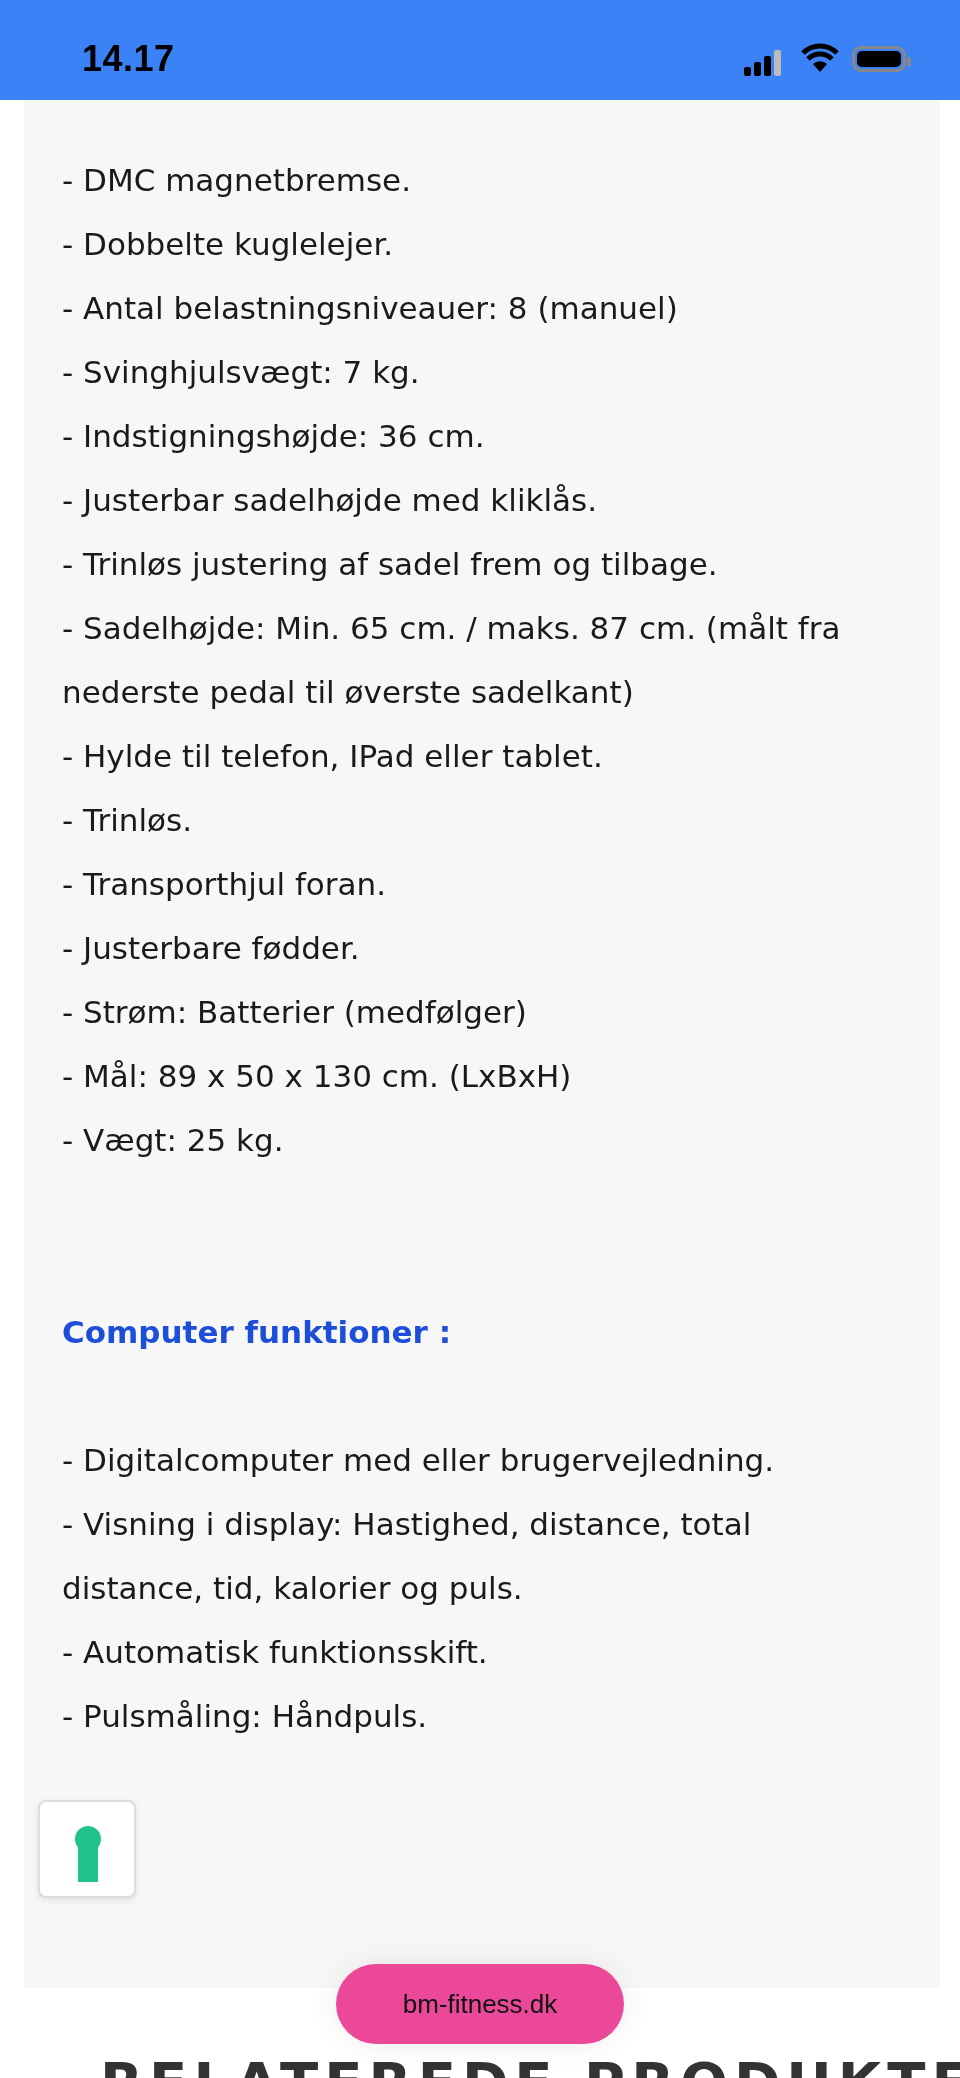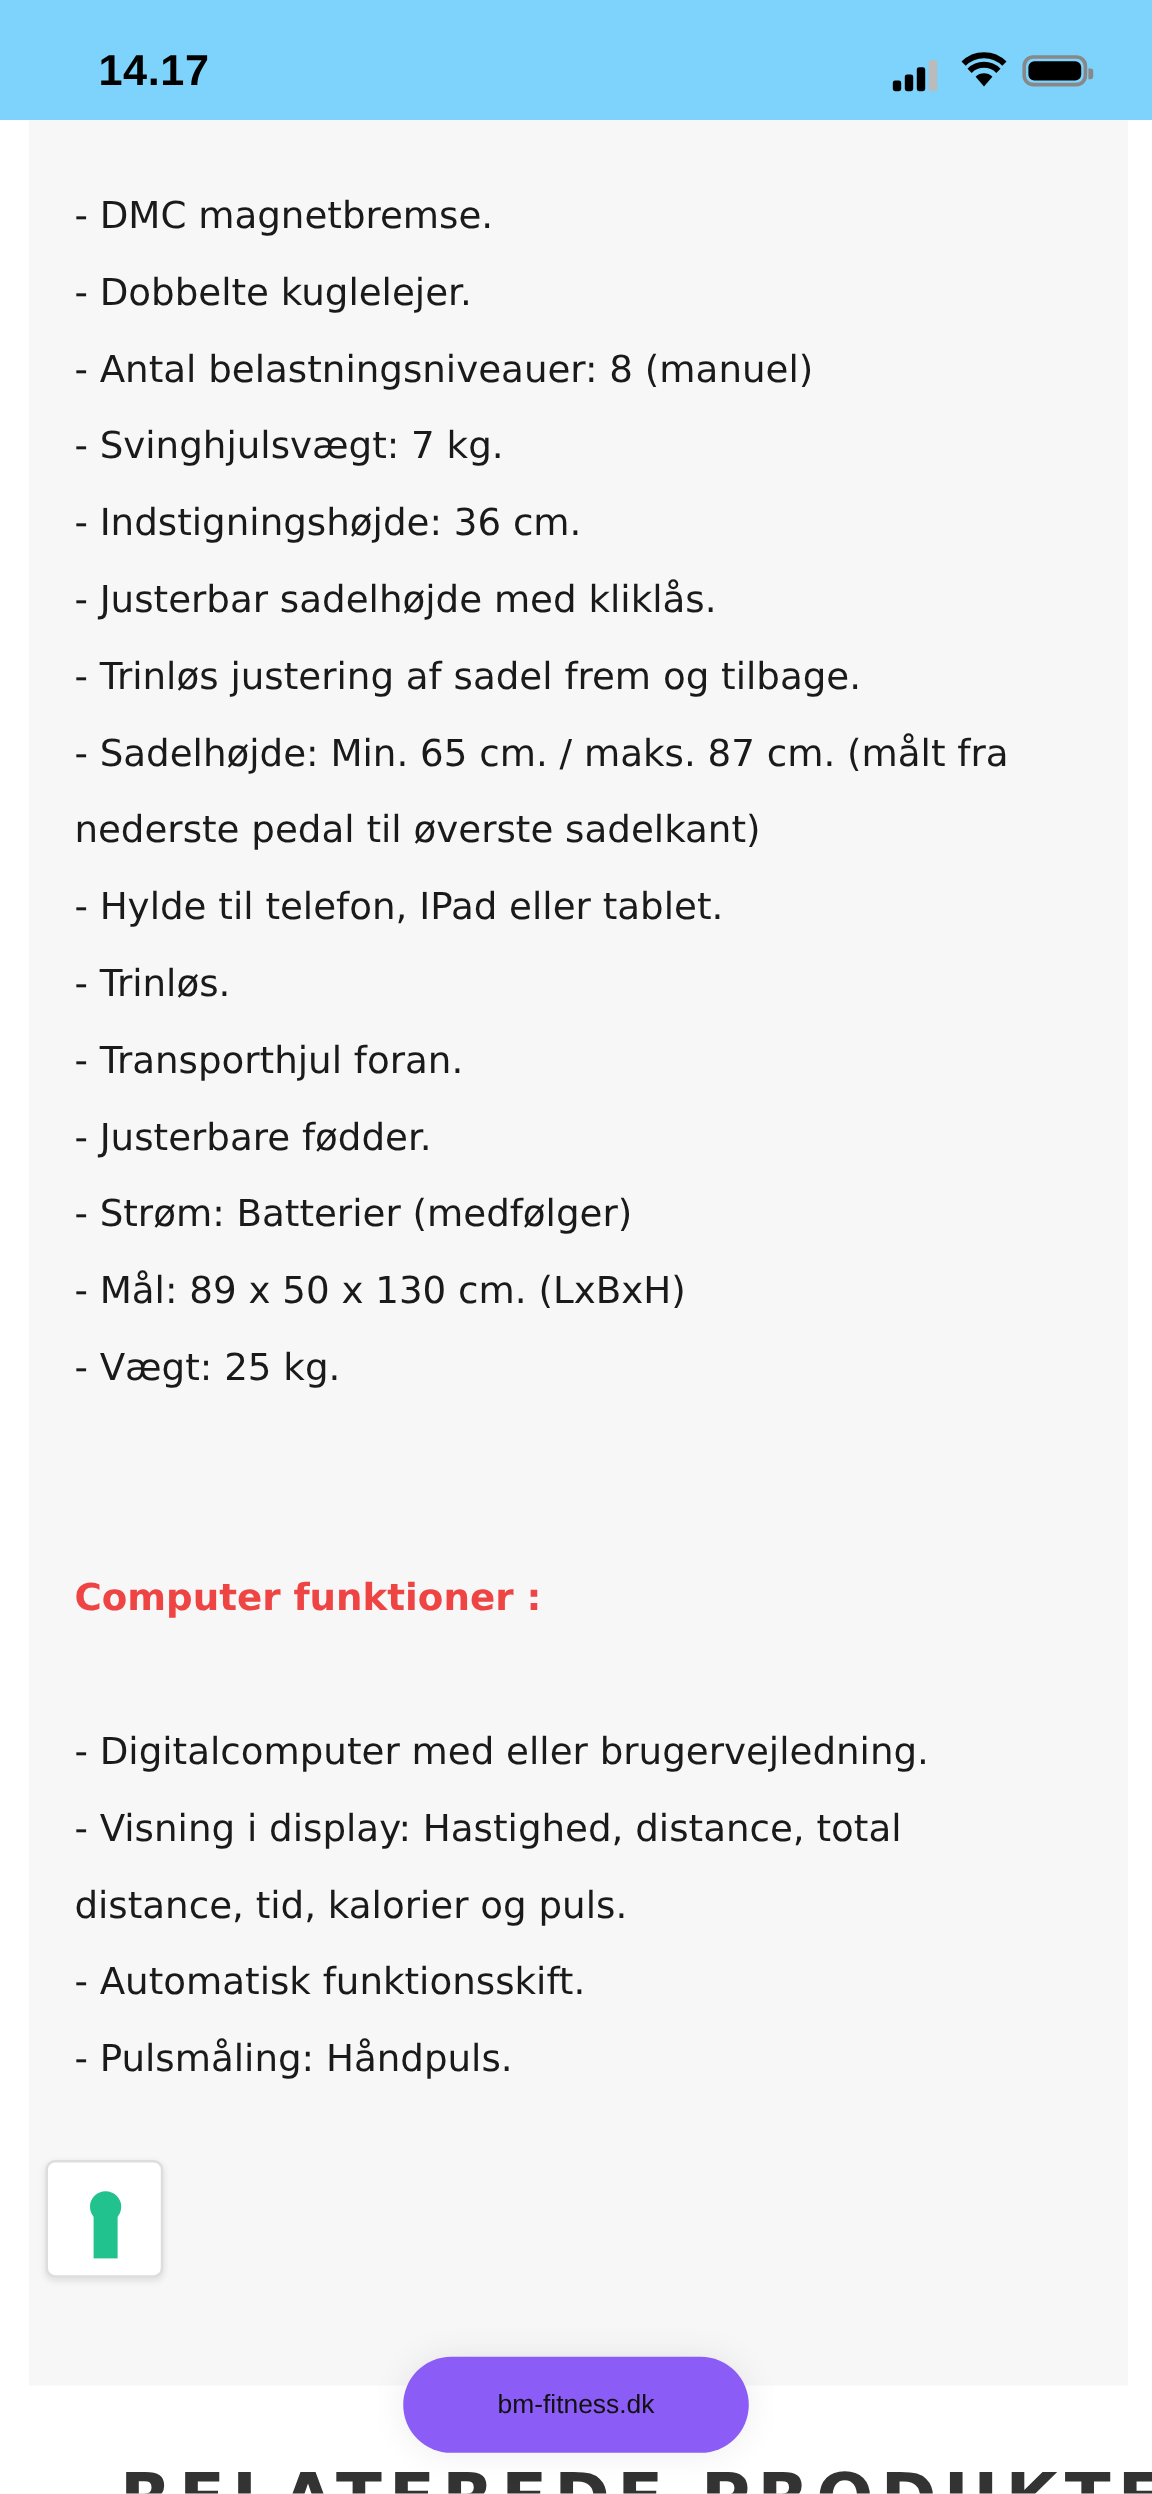--- a/index.html
+++ b/index.html
@@ -1,33 +1,33 @@
 <!DOCTYPE html>
 <html><head>
 <meta charset="utf-8">
 <style>
   html,body{margin:0;padding:0;}
   body{width:960px;height:2078px;overflow:hidden;background:#ffffff;font-family:"DejaVu Sans","Liberation Sans",sans-serif;position:relative;color:#1a1a1a;}
   .panel{position:absolute;left:24px;top:0;width:916px;height:1988px;background:#f7f7f7;}
-  .status{position:absolute;left:0;top:0;width:960px;height:100px;background:#7dd3fc;}
+  .status{position:absolute;left:0;top:0;width:960px;height:100px;background:#3b82f6;}
   .time{position:absolute;left:82px;top:38px;font-family:"Liberation Sans",sans-serif;font-size:36px;font-weight:600;color:#000;letter-spacing:0.5px;}
   .sig{position:absolute;left:744px;top:46px;width:40px;height:30px;}
   .sig span{position:absolute;bottom:0;width:7px;border-radius:2px;background:#000;}
   .wifi{position:absolute;left:800px;top:42px;}
   .batt{position:absolute;left:852px;top:46px;width:54px;height:26px;border:3px solid #888;border-radius:9px;box-sizing:border-box;padding:2px;}
   .batt i{display:block;width:100%;height:100%;background:#000;border-radius:5px;}
   .batt:after{content:"";position:absolute;right:-8px;top:8px;width:4px;height:9px;background:#888;border-radius:0 2px 2px 0;}
   .content{position:absolute;left:62px;top:84px;width:860px;font-size:31px;}
   .heading{font-weight:bold;font-size:31px;height:64px;line-height:54px;}
   .line{line-height:64px;margin:0;}
   .spacer{height:64px;}
   .lock{position:absolute;left:38px;top:1800px;width:94px;height:94px;background:#fff;border:2px solid #ddd;border-radius:8px;box-shadow:0 2px 6px rgba(0,0,0,0.1);}
   .lock .head{position:absolute;left:35px;top:24px;width:26px;height:26px;border-radius:50%;background:#22c28e;}
   .lock .stem{position:absolute;left:38px;top:40px;width:20px;height:40px;background:#22c28e;}
-  .url{position:absolute;left:336px;top:1964px;width:288px;height:80px;background:#8b5cf6;border-radius:40px;box-shadow:0 0 30px rgba(0,0,0,0.08);display:flex;align-items:center;justify-content:center;font-size:22px;color:#111;font-family:"Liberation Sans",sans-serif;}
+  .url{position:absolute;left:336px;top:1964px;width:288px;height:80px;background:#ec4899;border-radius:40px;box-shadow:0 0 30px rgba(0,0,0,0.08);display:flex;align-items:center;justify-content:center;font-size:26px;color:#111;font-family:"Liberation Sans",sans-serif;}
   .related{position:absolute;left:100px;top:2050px;font-size:56px;font-weight:bold;letter-spacing:6px;color:#333;white-space:nowrap;}
 </style>
 </head>
 <body>
 
 <div class="panel"></div>
 
 <div class="status">
   <span class="time">14.17</span>
   <div class="sig">
@@ -61,21 +61,21 @@
     <p class="line">- Hylde til telefon, IPad eller tablet.</p>
     <p class="line">- Trinløs.</p>
     <p class="line">- Transporthjul foran.</p>
     <p class="line">- Justerbare fødder.</p>
     <p class="line">- Strøm: Batterier (medfølger)</p>
     <p class="line">- Mål: 89 x 50 x 130 cm. (LxBxH)</p>
     <p class="line">- Vægt: 25 kg.</p>
   </div>
   <div class="spacer"></div>
   <div class="spacer"></div>
-  <div class="heading" style="color:#ef4444;line-height:64px;">Computer funktioner :</div>
+  <div class="heading" style="color:#1d4ed8;line-height:64px;">Computer funktioner :</div>
   <div class="spacer"></div>
   <div>
     <p class="line">- Digitalcomputer med eller brugervejledning.</p>
     <p class="line">- Visning i display: Hastighed, distance, total</p>
     <p class="line">distance, tid, kalorier og puls.</p>
     <p class="line">- Automatisk funktionsskift.</p>
     <p class="line">- Pulsmåling: Håndpuls.</p>
   </div>
 </div>
 

